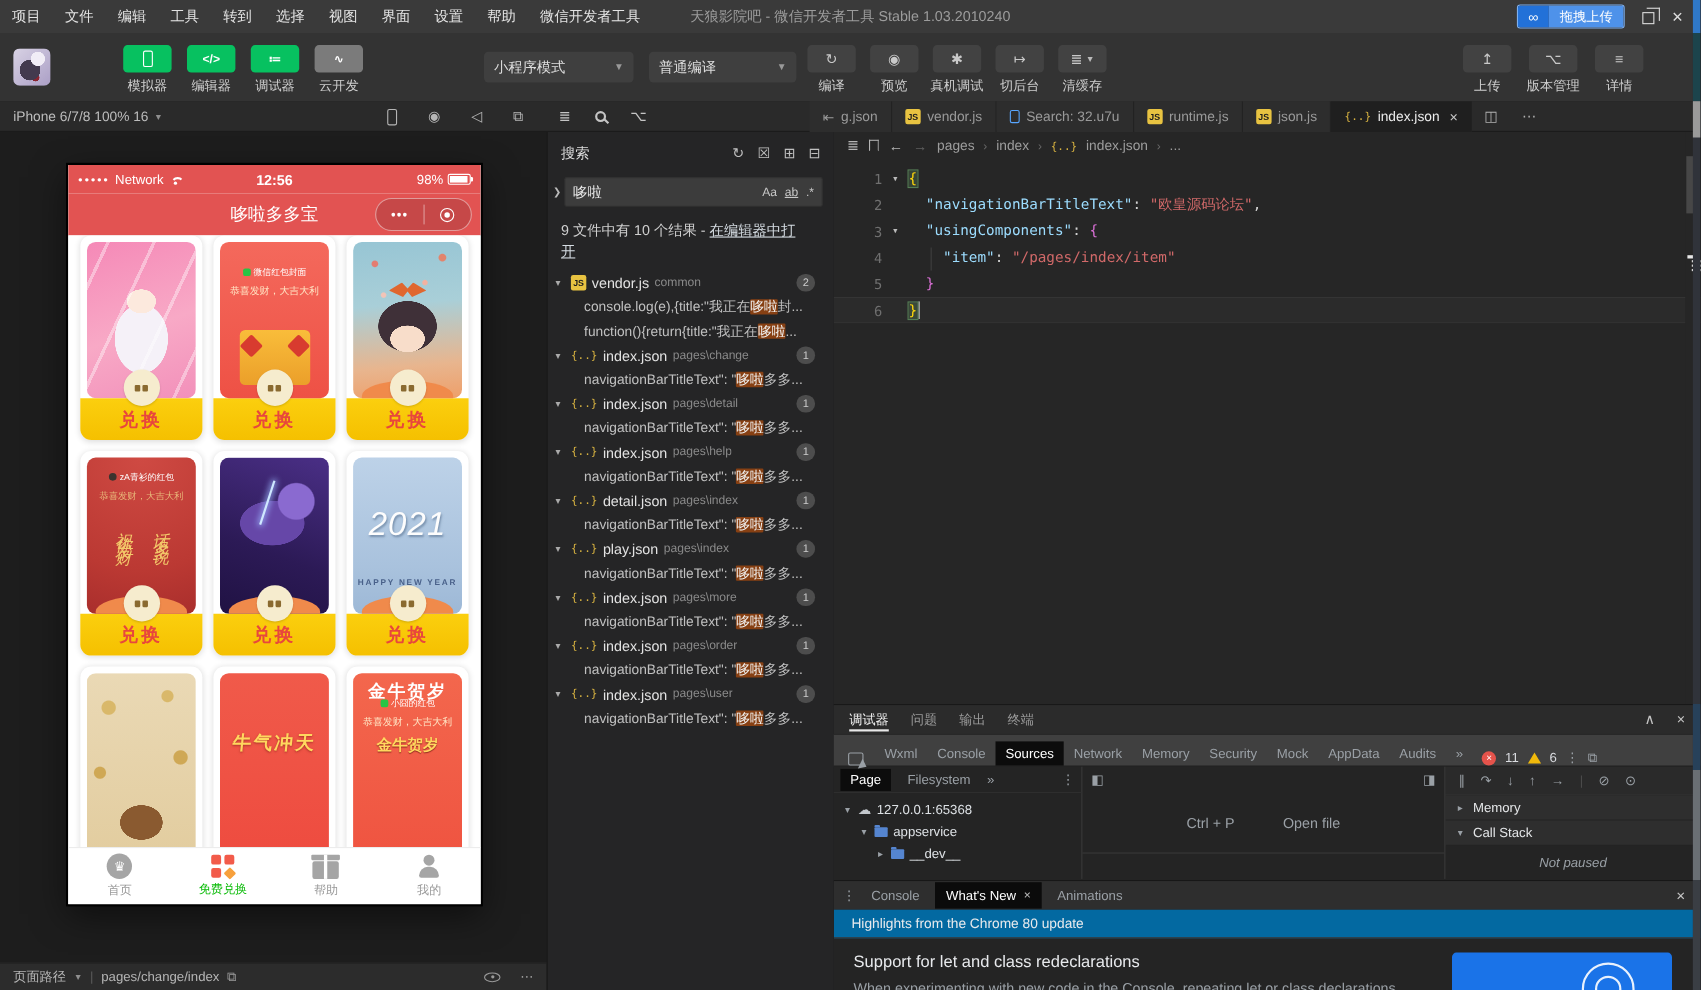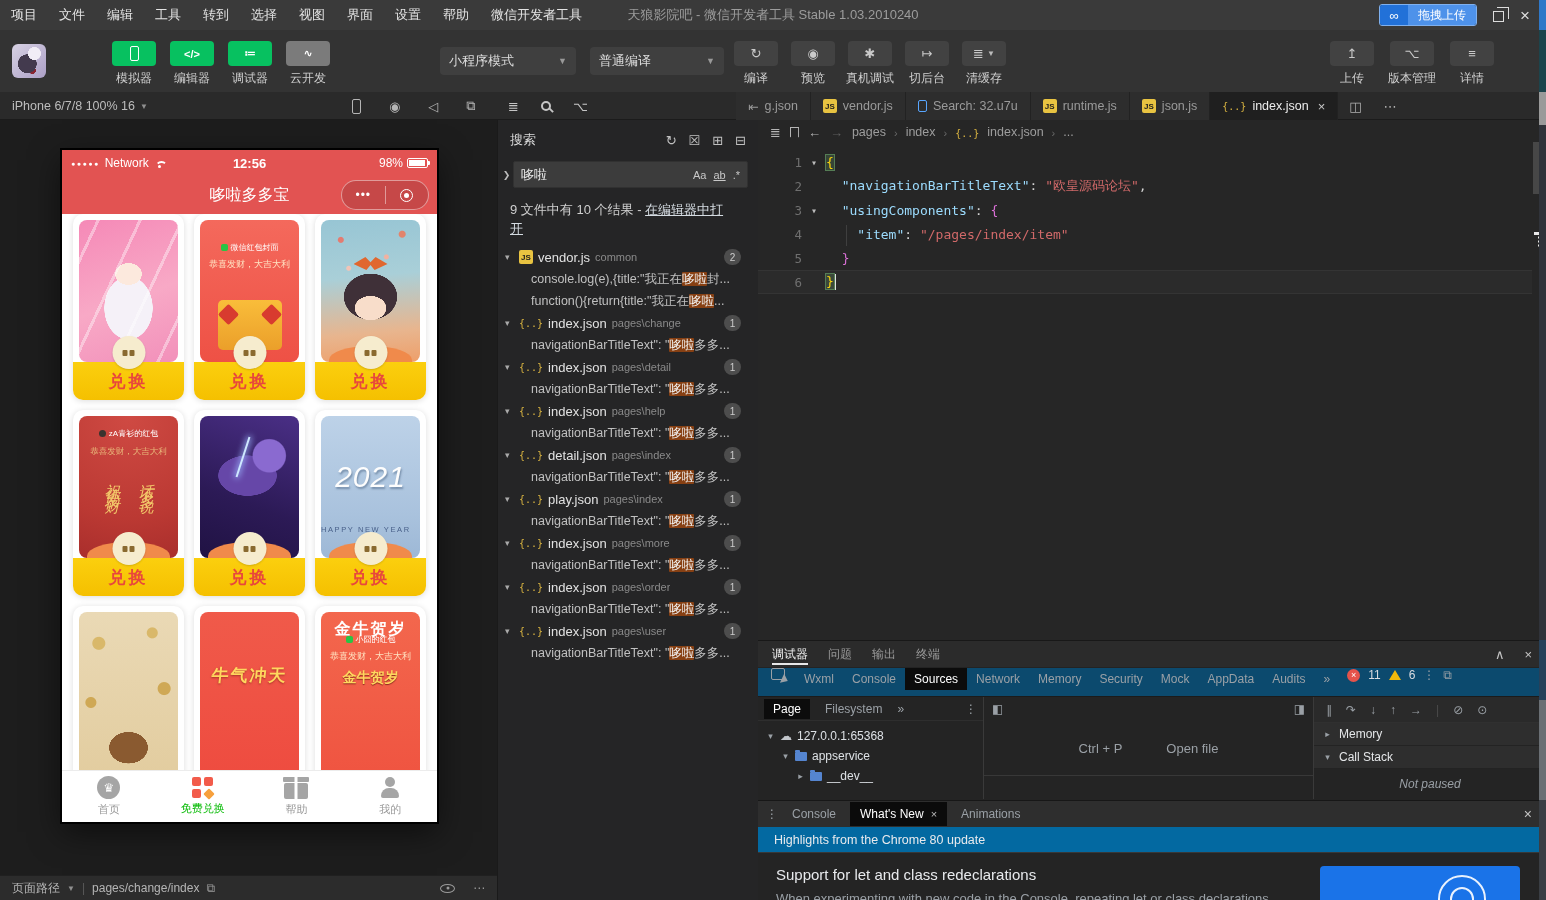--- a/index.html
+++ b/index.html
@@ -95,21 +95,21 @@
 .notch{position:absolute;left:50%;bottom:31px;transform:translateX(-50%);width:33px;height:33px;border-radius:50%;background:#f6ecce;z-index:3;display:flex;align-items:center;justify-content:center;gap:2px;box-shadow:0 1px 2px rgba(0,0,0,.15)}
 .notch i{width:5px;height:6px;background:#8a6a30;border-radius:1px}
 .c-badge{position:absolute;top:22px;left:0;right:0;display:flex;align-items:center;justify-content:center;gap:3px;font-size:8px;color:#fff;z-index:2}
 .badge-dot{width:7px;height:7px;border-radius:2px;background:#28c445;flex:none}
 .c-badge.dark .badge-dot{background:#3a332e;border-radius:50%}
 .c-greet{position:absolute;top:38px;left:0;right:0;text-align:center;font-size:9px;color:#ffe3c2;z-index:2}
 .c-title{position:absolute;top:7px;left:0;right:0;text-align:center;font-size:16px;font-weight:bold;color:#fff;letter-spacing:2px;z-index:2}
 .v-lines{position:absolute;top:56px;left:0;right:0;display:flex;justify-content:center;gap:15px;z-index:2}
 .v-lines span{writing-mode:vertical-rl;font-family:"DejaVu Serif","Liberation Serif",serif;color:#f3c96a;font-size:15px;letter-spacing:5px;font-style:italic}
 .year{position:absolute;top:44px;left:0;right:0;text-align:center;font-size:30px;font-weight:normal;font-style:italic;color:#fdfdfd;letter-spacing:1px;text-shadow:1px 2px 2px rgba(70,95,125,.55);z-index:2}
-.hny{position:absolute;bottom:24px;left:0;right:0;font-size:7.5px;font-weight:normal;color:#49618a;letter-spacing:1.6px;z-index:2}
+.hny{position:absolute;bottom:24px;left:0;right:0;text-align:center;font-size:7.5px;font-weight:bold;color:#49618a;letter-spacing:1.6px;z-index:2}
 .goldtext{position:absolute;top:52px;left:0;right:0;text-align:center;font-size:17px;font-weight:bold;color:#ffd75e;transform:skewX(-6deg);letter-spacing:2px;text-shadow:0 1px 2px #a83328;z-index:2}
 .c-footer{position:absolute;top:57px;left:0;right:0;text-align:center;font-size:14px;font-weight:bold;color:#ffd75e;text-shadow:0 1px 1px #8e2a1e;z-index:2}
 .pink-anime{background:
  radial-gradient(ellipse 22px 18px at 50% 38%,#fce9dd 0 60%,transparent 61%),
  radial-gradient(ellipse 40px 52px at 50% 62%,#f5f1f8 0 60%,transparent 61%),
  linear-gradient(160deg,#f589b7,#f8a9c6 55%,#f290ba)}
 .pink-anime::before{content:"";position:absolute;inset:0;background:repeating-linear-gradient(115deg,transparent 0 16px,rgba(255,255,255,.4) 16px 19px,transparent 19px 38px)}
 .red-ox{background:linear-gradient(#f4695c,#ee5145)}
 .gold-box{position:absolute;bottom:12px;left:50%;transform:translateX(-50%);width:64px;height:50px;background:linear-gradient(#f9bd3a,#eb9f2a);border-radius:5px;z-index:1}
 .gold-box::before,.gold-box::after{content:"";position:absolute;top:7px;width:15px;height:15px;background:#d83b2f;transform:rotate(45deg);border-radius:2px}
@@ -210,21 +210,21 @@
 #ov .thumb{position:absolute;left:1px;right:1px;top:22px;height:52px;background:rgba(150,150,150,.3)}
 #ov .tmark{position:absolute;left:2px;top:112px;width:10px;height:3px;background:#e8e8e8;box-shadow:3.5px 8px 0 -0.5px #e8e8e8,3.5px 4px 0 -0.5px #e8e8e8,3.5px 12px 0 -0.5px #e8e8e8}
 
 
 #debugp{position:absolute;left:758px;top:640px;width:788px;height:160px;background:#242424;border-top:1px solid #181818;font-size:12px}
 .dg-row1{height:26px;display:flex;align-items:center;background:#2b2b2b;padding:0 14px;gap:20px}
 .dg-tab{color:#9a9a9a;height:100%;display:flex;align-items:center;position:relative}
 .dg-tab.active{color:#f0f0f0}
 .dg-tab.active::after{content:"";position:absolute;left:0;right:0;bottom:2px;height:2px;background:#e8e8e8}
 .dg-right{margin-left:auto;display:flex;gap:20px;color:#c5c5c5;font-size:13px}
-.dg-row2{height:30px;display:flex;align-items:flex-start;background:#0c4a6e;border-top:1px solid #232323;border-bottom:1px solid #1b1b1b;padding:0 8px;color:#9aa0a6}
+.dg-row2{height:30px;display:flex;align-items:flex-end;background:#404040;border-top:1px solid #232323;border-bottom:1px solid #1b1b1b;padding:0 8px;color:#9aa0a6}
 .inspect-ic{width:14px;height:12px;border:1.5px solid #9aa0a6;border-radius:2px;position:relative;margin:0 10px 0 5px}
 .inspect-ic::after{content:"";position:absolute;right:-3px;bottom:-3px;border-left:6px solid transparent;border-right:2px solid transparent;border-bottom:8px solid #9aa0a6;transform:rotate(-12deg)}
 .dt-tab{padding:4px 9px;white-space:nowrap}
 .dt-tab.active{background:#0c0c0c;color:#fff}
 .dt-extra{display:flex;align-items:center;gap:8px;margin-left:8px}
 .errb{width:13px;height:13px;border-radius:50%;background:#e5534b;color:#fff;font-size:9px;display:flex;align-items:center;justify-content:center}
 .warnb{width:0;height:0;border-left:6px solid transparent;border-right:6px solid transparent;border-bottom:10px solid #f0b90b}
 .cnt{color:#dadce0}
 .dg-cols{display:flex;height:102px}
 .dcol1{width:226px;border-right:1px solid #3a3a3a;display:flex;flex-direction:column}

